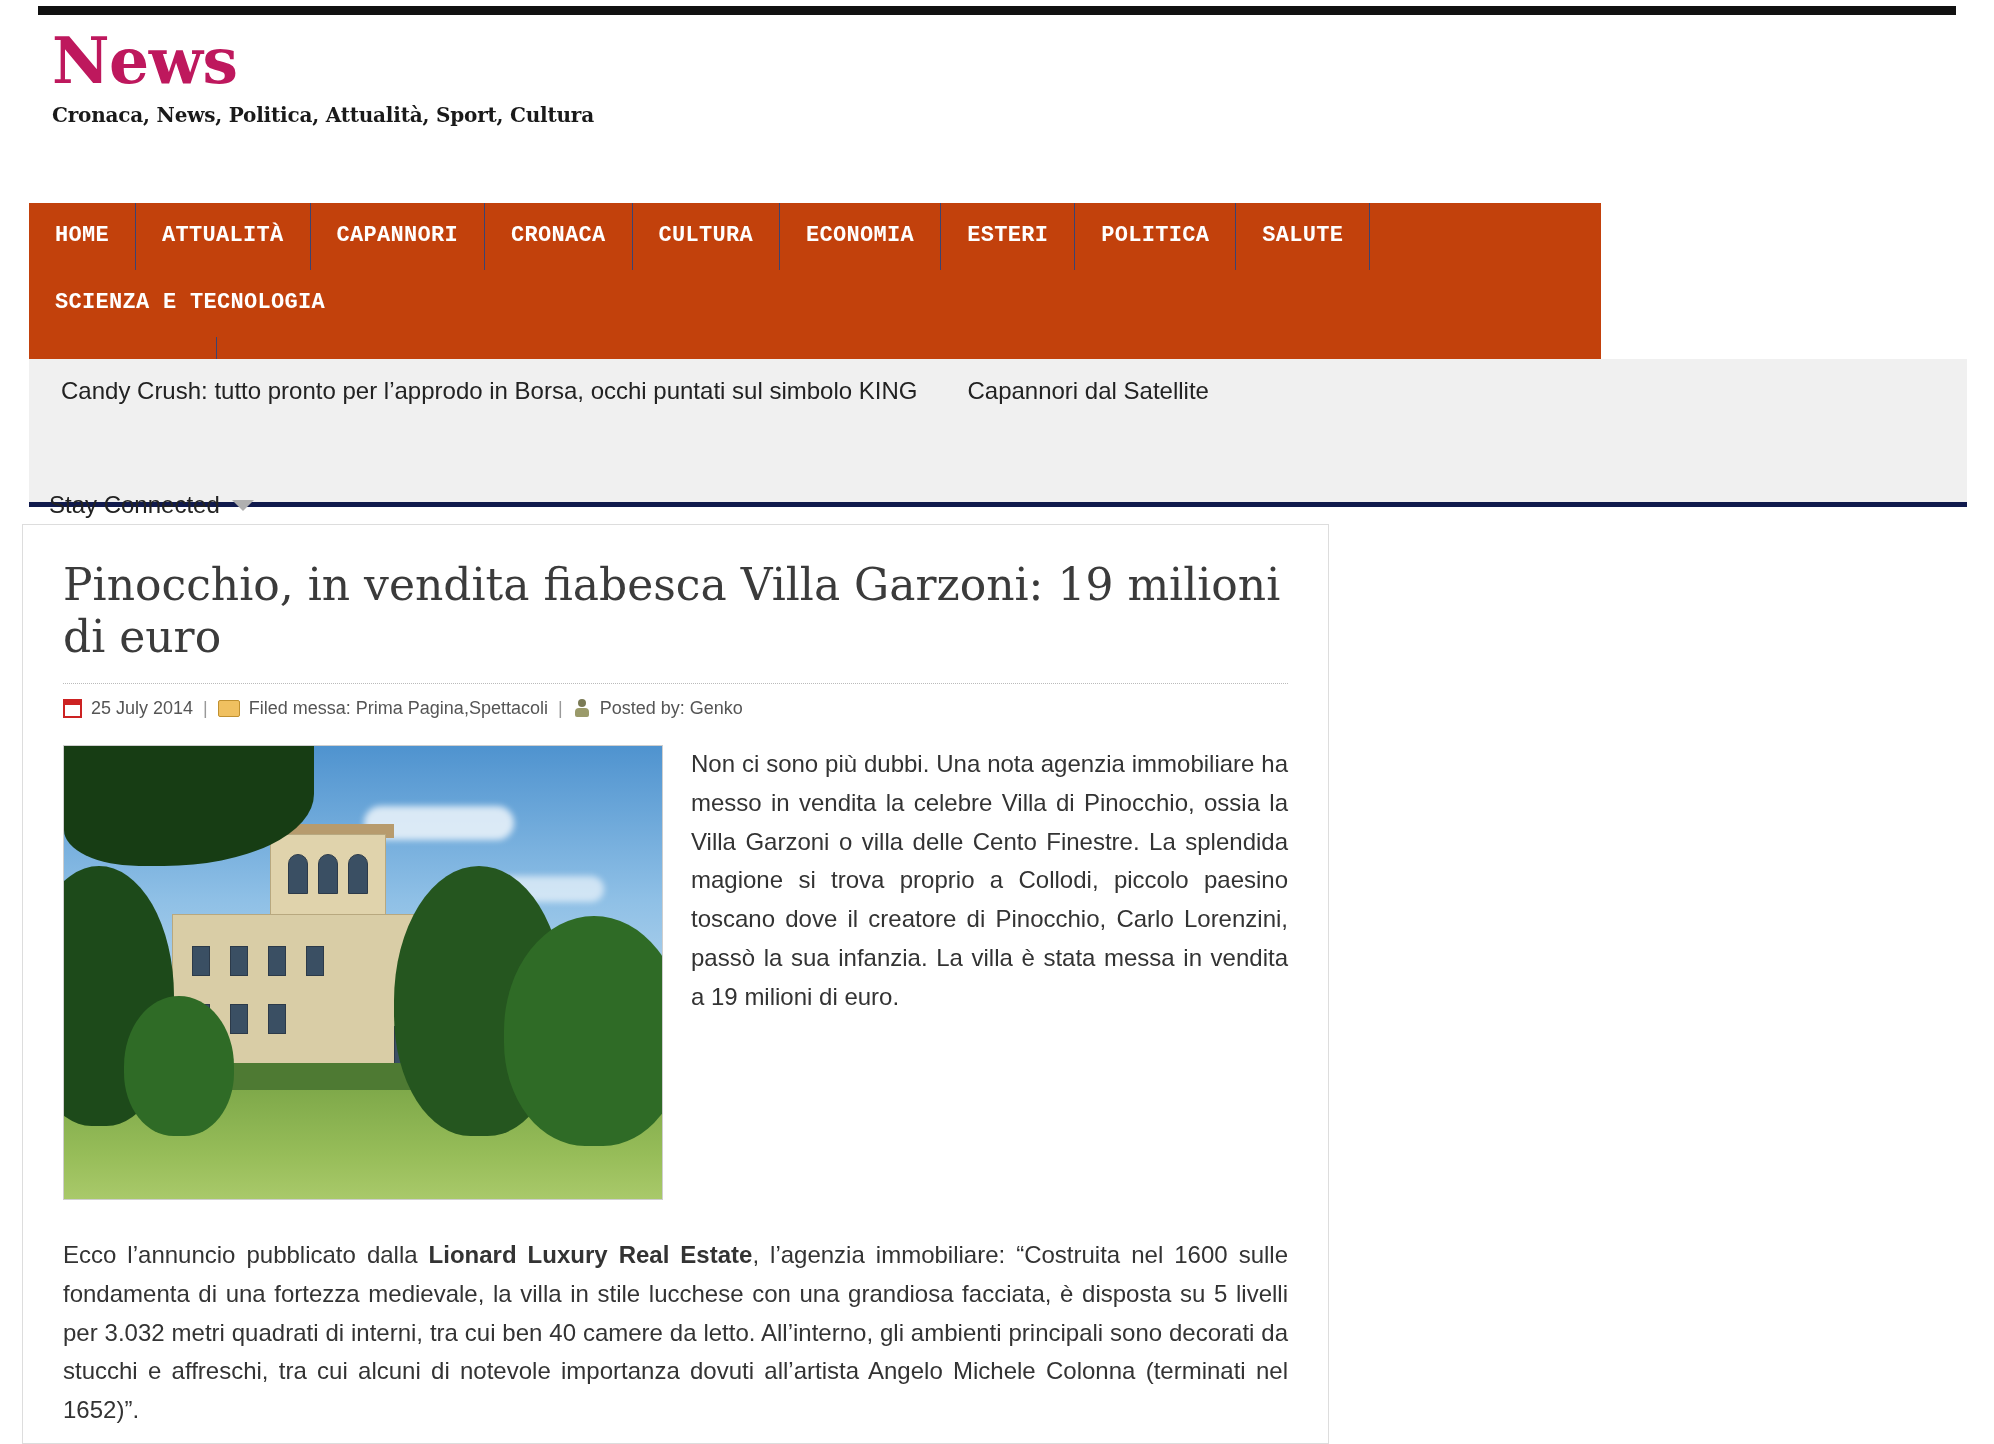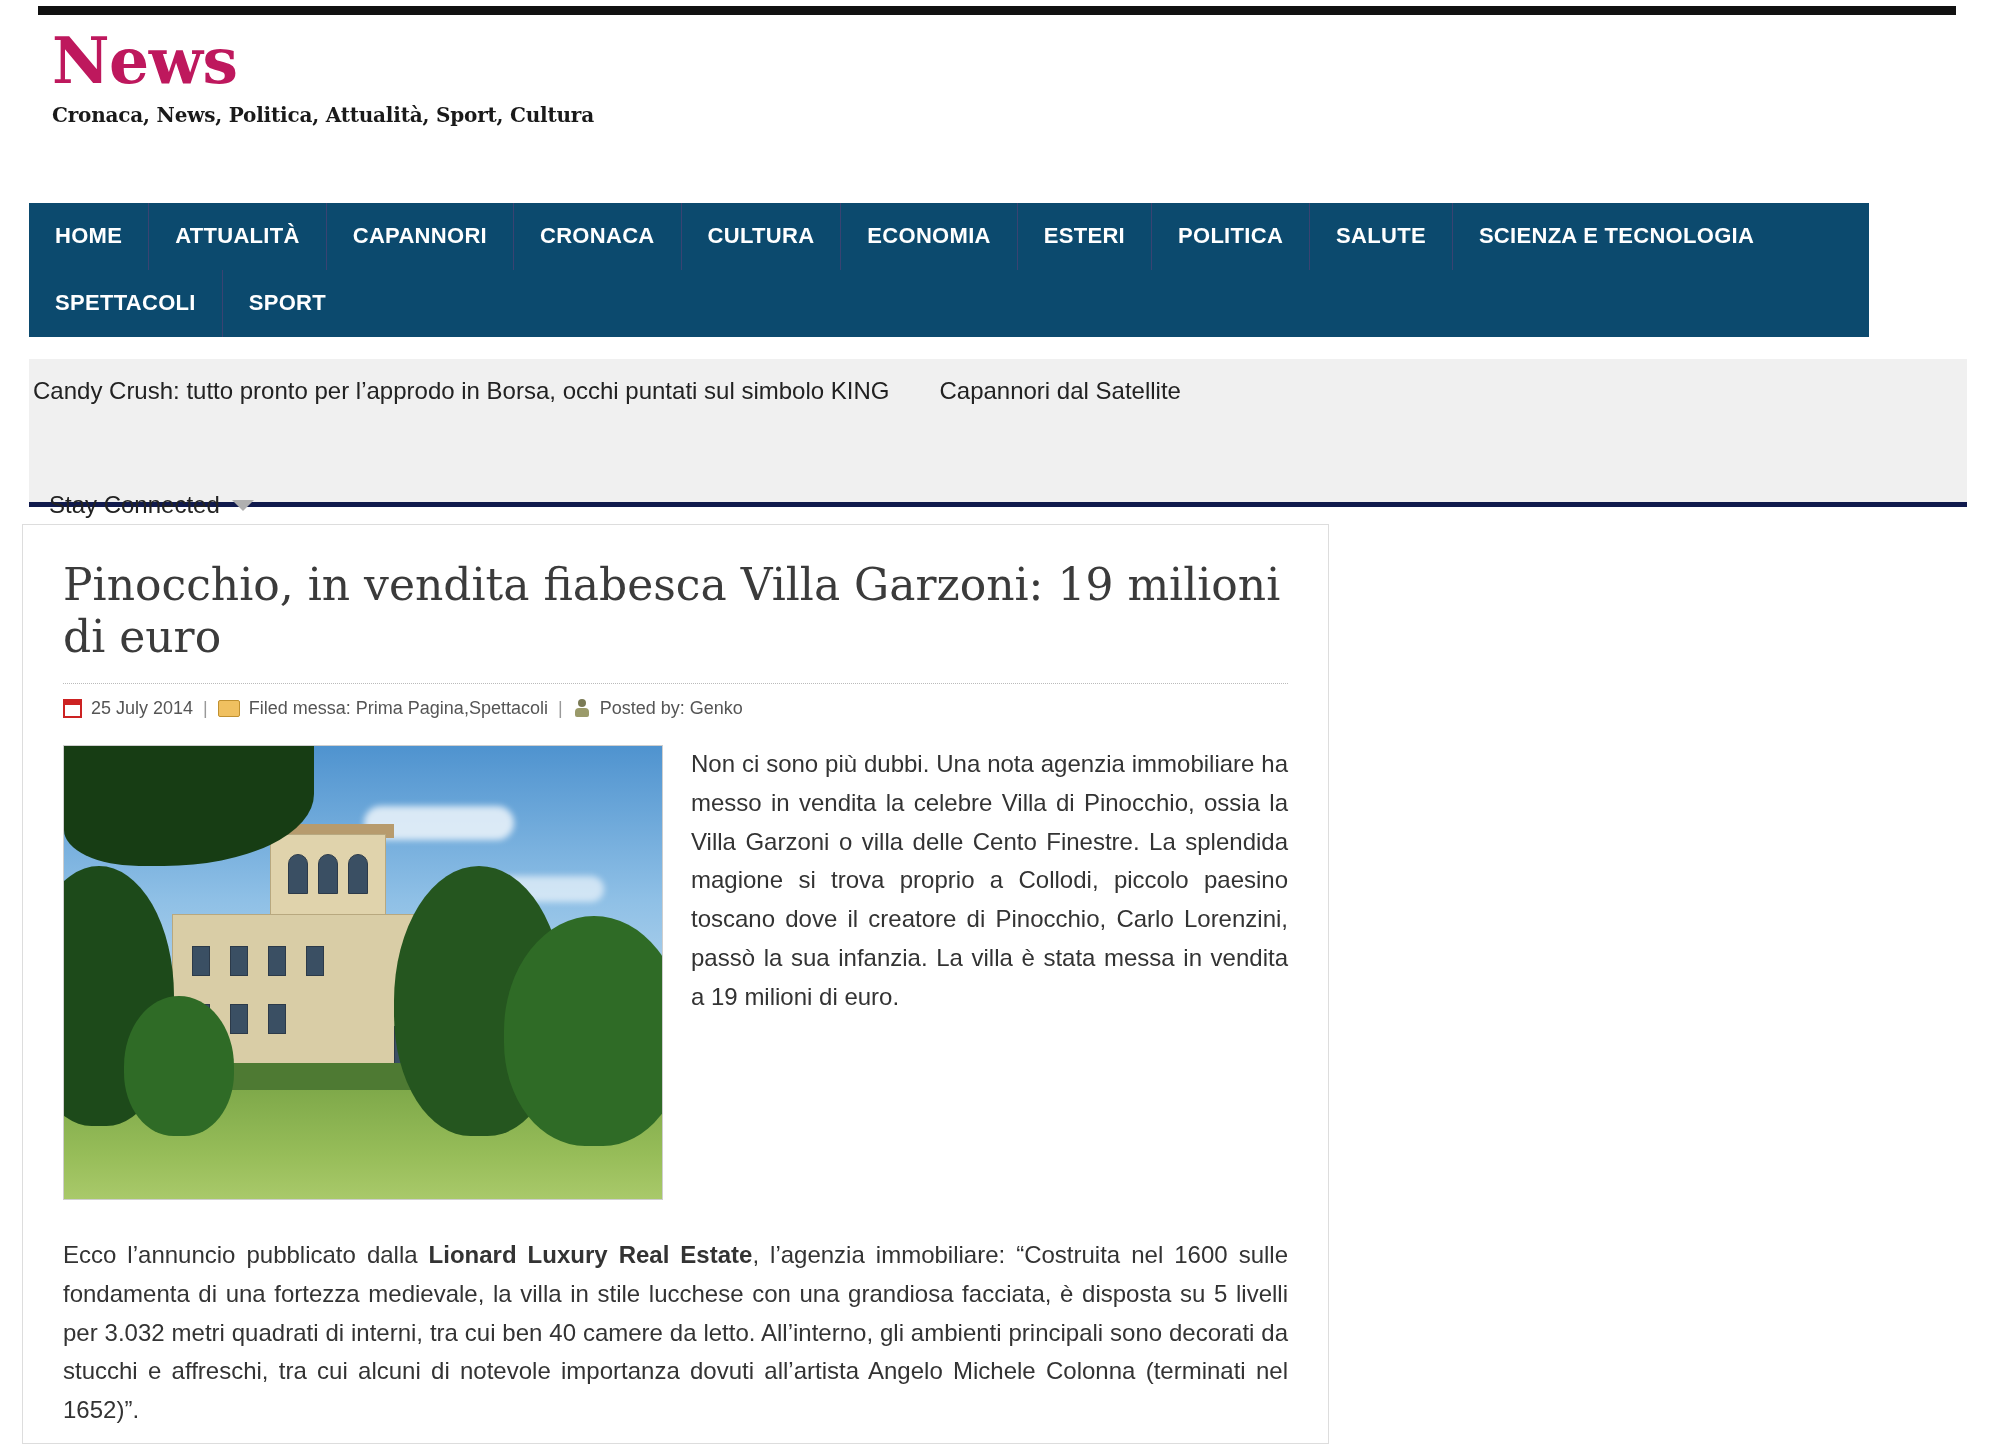--- a/index.html
+++ b/index.html
@@ -48,23 +48,24 @@
     font-size: 20px;
     font-weight: 700;
     color: #1a1a1a;
     margin-top: 10px;
     letter-spacing: -0.2px;
   }
   
   .navbar {
     position: absolute;
     left: 29px; top: 203px;
-    width: 1840px;
-    background: #0c4a6e;
+    width: 1572px;
+    background: #c2410c;
     padding: 0;
+    font-family: Liberation Mono, monospace;
   }
   .navrow {
     display: flex;
     flex-wrap: wrap;
   }
   .navitem {
     color: #ffffff;
     font-size: 22px;
     font-weight: 700;
     letter-spacing: 0.3px;
@@ -79,21 +80,21 @@
   .substrip {
     position: absolute;
     left: 29px; top: 359px;
     width: 1938px;
     height: 148px;
     background: #f0f0f0;
     border-bottom: 5px solid #101a4d;
   }
   .sublinks {
     position: absolute;
-    left: 4px; top: 18px;
+    left: 32px; top: 18px;
     display: flex;
     align-items: center;
   }
   .sublink {
     font-size: 24px;
     color: #222222;
     margin-right: 50px;
     white-space: nowrap;
     cursor: pointer;
   }

